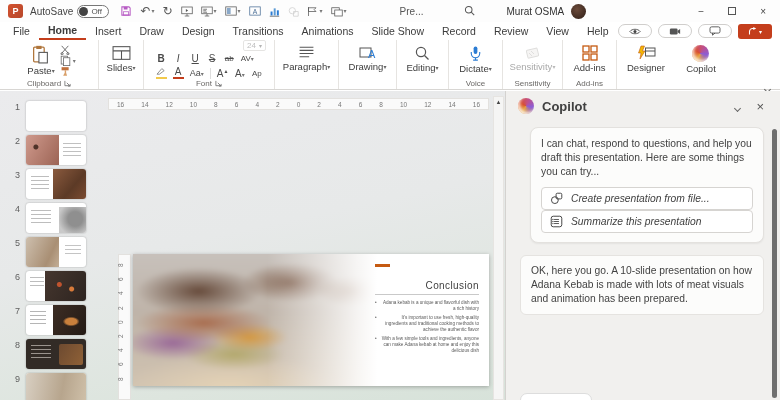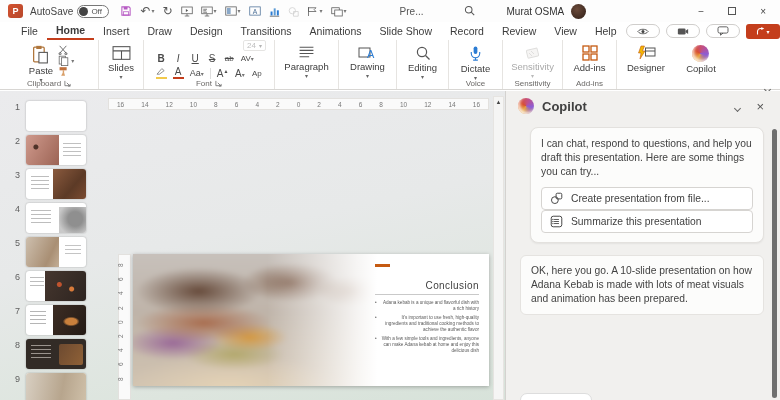--- a/index.html
+++ b/index.html
@@ -23,39 +23,39 @@
   .tcaret { font-size:6px; color:#777; }
   .wintitle { margin-left:46px; color:#555; font-size:10px; }
   .tsearch { margin-left:34px; }
   .tuser { margin-left:24px; font-size:10px; color:#333; }
   .avatar { width:15px; height:15px; border-radius:50%; background:radial-gradient(circle at 40% 35%,#6b4a3a,#2e1e16); }
   .winctl { margin-left:auto; display:flex; align-items:center; gap:24px; padding-right:6px; color:#444; }
   .maxbox { width:8px; height:8px; border:1px solid #555; display:inline-block; }
 
   
   .tabrow { position:absolute; top:22px; left:0; right:0; height:18px; background:#fff;
-            display:flex; align-items:center; padding:0 4px 0 12px; gap:0; font-size:10.5px; color:#3c3c3c; }
+            display:flex; align-items:center; padding:0 4px 0 4px; gap:0; font-size:10.5px; color:#3c3c3c; }
   .tab { padding:2px 9px; white-space:nowrap; }
   .tab.active { font-weight:bold; border-bottom:2px solid #c43e1c; }
   .tabpills { margin-left:auto; display:flex; align-items:center; gap:6px; padding-right:4px; }
   .pill { border:1px solid #d0cecc; border-radius:9px; background:#fff; height:14px; min-width:34px;
           display:flex; align-items:center; justify-content:center; }
   .sharebtn { background:#c43e1c; color:#fff; border:none; border-radius:3px; height:15px; width:34px;
               display:flex; align-items:center; justify-content:center; gap:2px; font-size:8px; }
 
   
   .ribbon { position:absolute; top:40px; left:0; right:0; height:50px; background:#fff;
             border-bottom:1px solid #d8d6d3; display:flex; }
   .rgroup { position:relative; border-right:1px solid #e6e4e1; display:flex; align-items:flex-start;
             justify-content:center; padding:3px 4px 12px; }
   .glabel { position:absolute; bottom:1px; left:0; right:0; text-align:center; font-size:8px; color:#6a6866;
             display:flex; align-items:center; justify-content:center; gap:3px; }
   .bigbtn { display:flex; flex-direction:column; align-items:center; gap:2px; padding:2px 5px; font-size:9.5px;
             color:#3c3c3c; }
-  .bigbtn .blabel { display:flex; flex-direction:column; align-items:center; line-height:1.15; }
+  .bigbtn .blabel { display:flex; align-items:center; line-height:1.15; }
   .caret { font-size:6px; color:#666; }
   .smallcol { display:flex; flex-direction:column; justify-content:space-between; height:36px; padding:2px 0; }
   .srow { display:flex; align-items:center; gap:2px; font-size:10px; color:#555; }
   .fontgrid { display:flex; flex-direction:column; gap:3px; padding-top:2px; }
   .frow { display:flex; align-items:center; gap:6px; font-size:10px; color:#4a4a4a; }
   .fsize { position:absolute; top:0px; right:8px; border:1px solid #d0cecc; border-radius:2px; font-size:8px;
            color:#888; padding:0 3px; opacity:.55; display:flex; gap:3px; align-items:center; }
   .fb { min-width:11px; text-align:center; }
   .u { text-decoration:underline; } .st { text-decoration:line-through; }
   .fc { border-bottom:2px solid #c43e1c; line-height:1; }
@@ -150,21 +150,21 @@
   .cp-logo { width:16px; height:16px; border-radius:50%;
              background:conic-gradient(from 210deg,#e8a33d,#d94f30 90deg,#c24f86 170deg,#8b5cd6 250deg,#e8a33d 360deg);
              box-shadow:inset 2px -2px 3px rgba(255,255,255,.75); }
   .cp-title { font-size:13px; font-weight:600; color:#404040; }
   .cp-headctl { margin-left:auto; display:flex; align-items:center; gap:16px; color:#555; padding-right:4px; }
   .cp-body { position:absolute; left:0; right:10px; top:32px; bottom:0; padding:4px 6px 0 24px; overflow:hidden; }
   .cp-card { background:#fcfcfb; border:1px solid #e3e1de; border-radius:8px; padding:9px 10px;
              box-shadow:0 1px 2px rgba(0,0,0,.06); }
   .cp-intro { font-size:10.3px; line-height:1.38; color:#424242; margin-bottom:7px; }
   .cp-sug { width:100%; display:flex; align-items:center; gap:8px; background:#fff; border:1px solid #d6d4d1;
-            border-radius:4px; height:23px; padding:0 8px; margin-top:0; font-size:10.3px; color:#3f3f3f; }
+            border-radius:4px; height:23px; padding:0 8px; margin-top:0; font-size:10.3px; color:#3f3f3f;font-style:italic; }
   .cp-sug svg { flex:none; }
   .cp-user { margin:16px 2px 0 64px; background:#f7d8d2; border-radius:6px; padding:8px 10px;
              font-size:10.3px; line-height:1.38; color:#4a4541; }
   .cp-reply { margin:12px 0 0 -10px; background:#fcfcfb; border:1px solid #e5e3e0; border-radius:6px;
               padding:8px 10px; font-size:10.3px; line-height:1.38; color:#424242; }
   .cp-scroll { position:absolute; right:3px; top:38px; bottom:2px; width:5px; background:#6f6f6f; border-radius:3px; }
   .cp-cut { position:absolute; left:14px; bottom:-7px; width:72px; height:14px; background:#fff;
             border:1px solid #ddd; border-radius:8px; }
 </style>
 </head>

